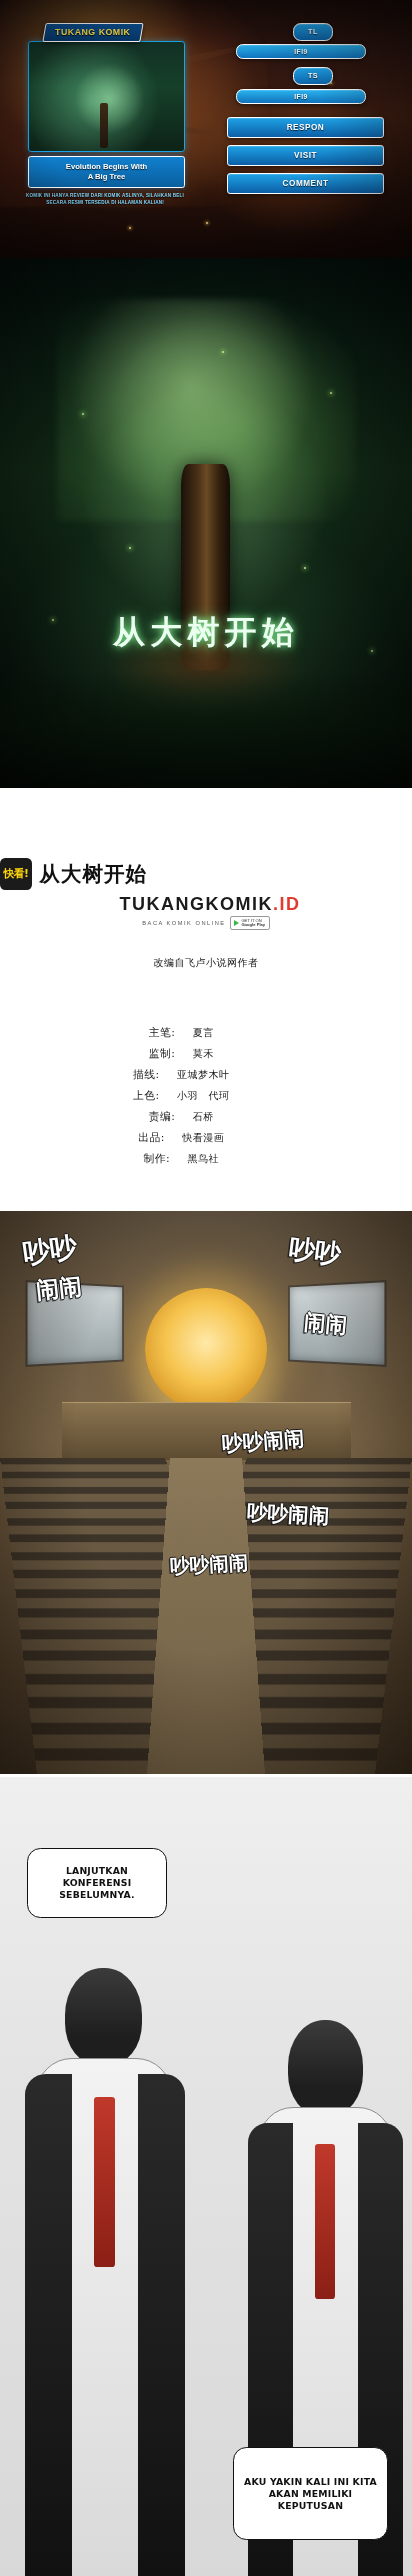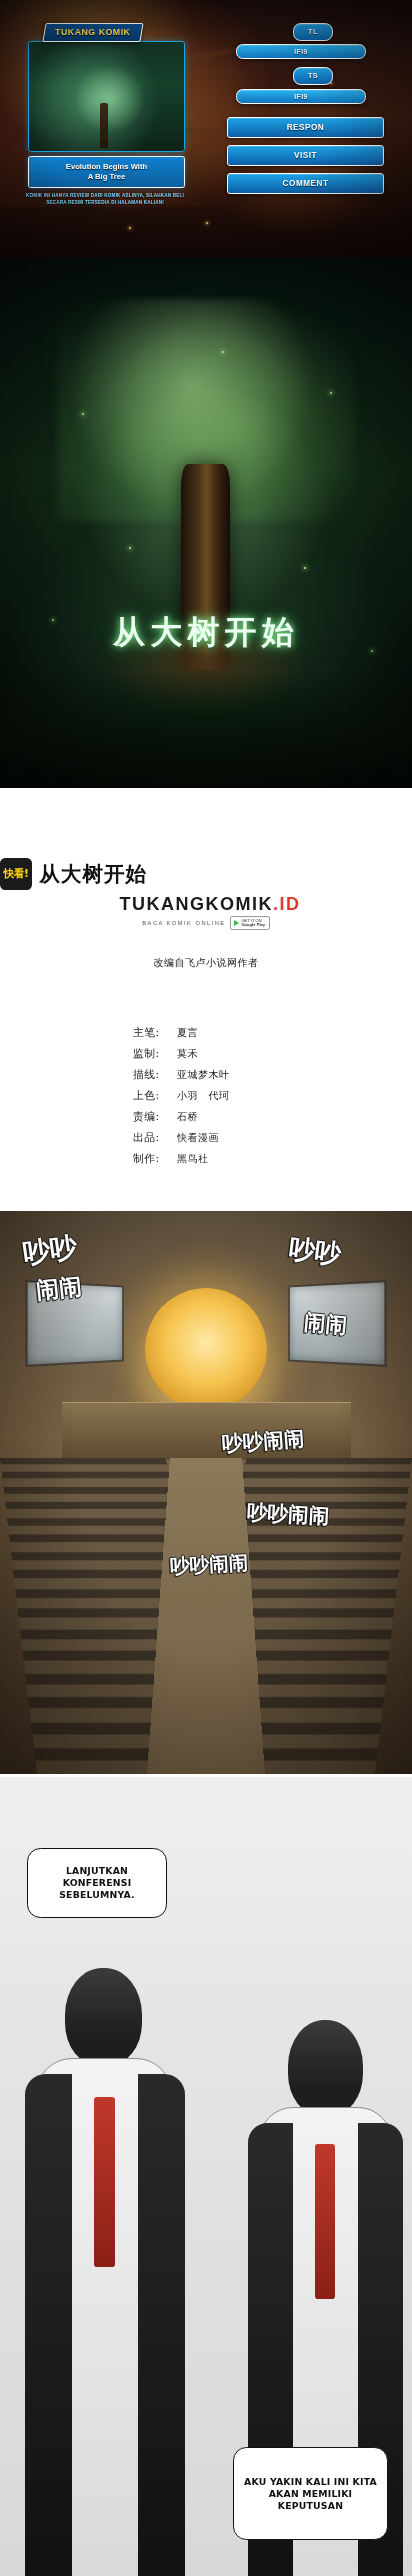--- a/index.html
+++ b/index.html
@@ -369,20 +369,21 @@
     letter-spacing: 0.5px;
   }
   .staff {
     position: absolute;
     left: 133px; top: 234px;
   }
   .staff .row {
     display: flex;
     align-items: baseline;
     line-height: 21px;
+    justify-content: center;
   }
   .staff .k {
     width: 44px;
     color: #1a1a1a;
     font-family: "DejaVu Sans", sans-serif;
     font-size: 10.8px;
     letter-spacing: 0.5px;
   }
   .staff .v {
     color: #1a1a1a;

